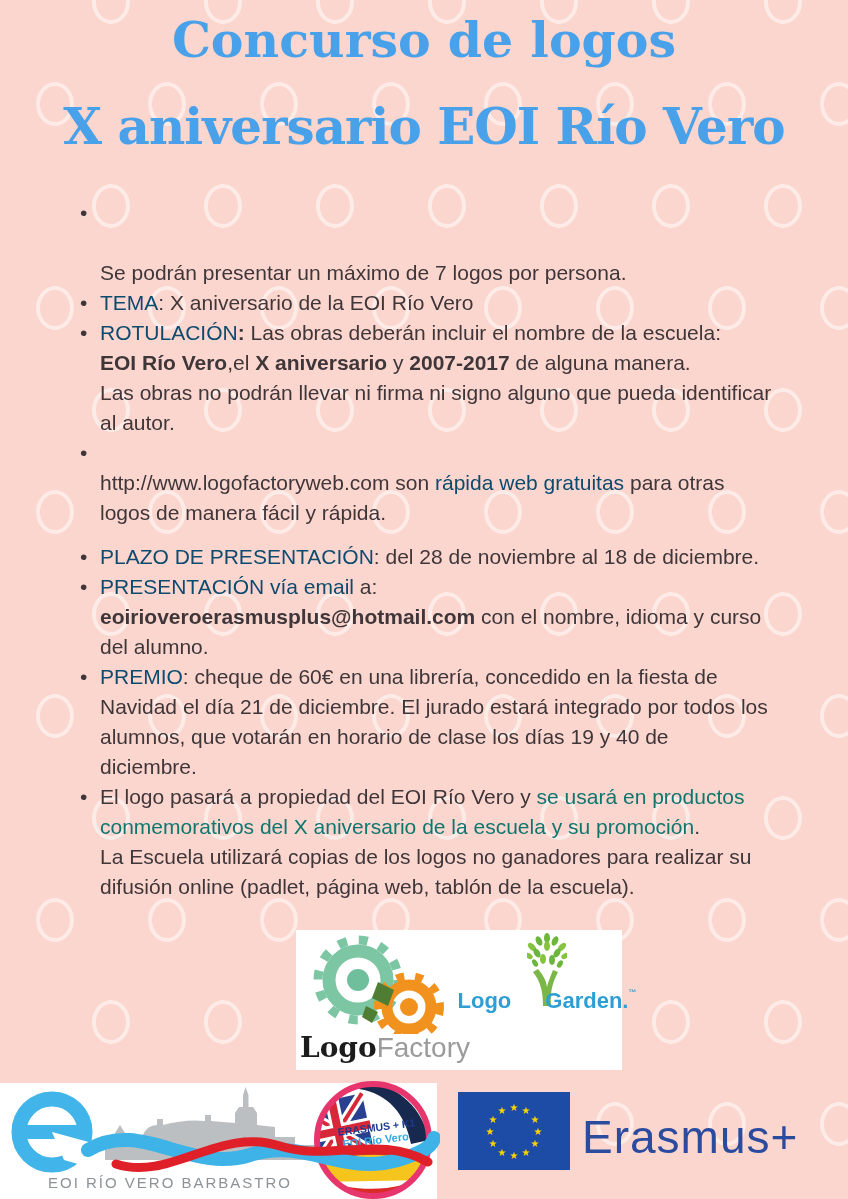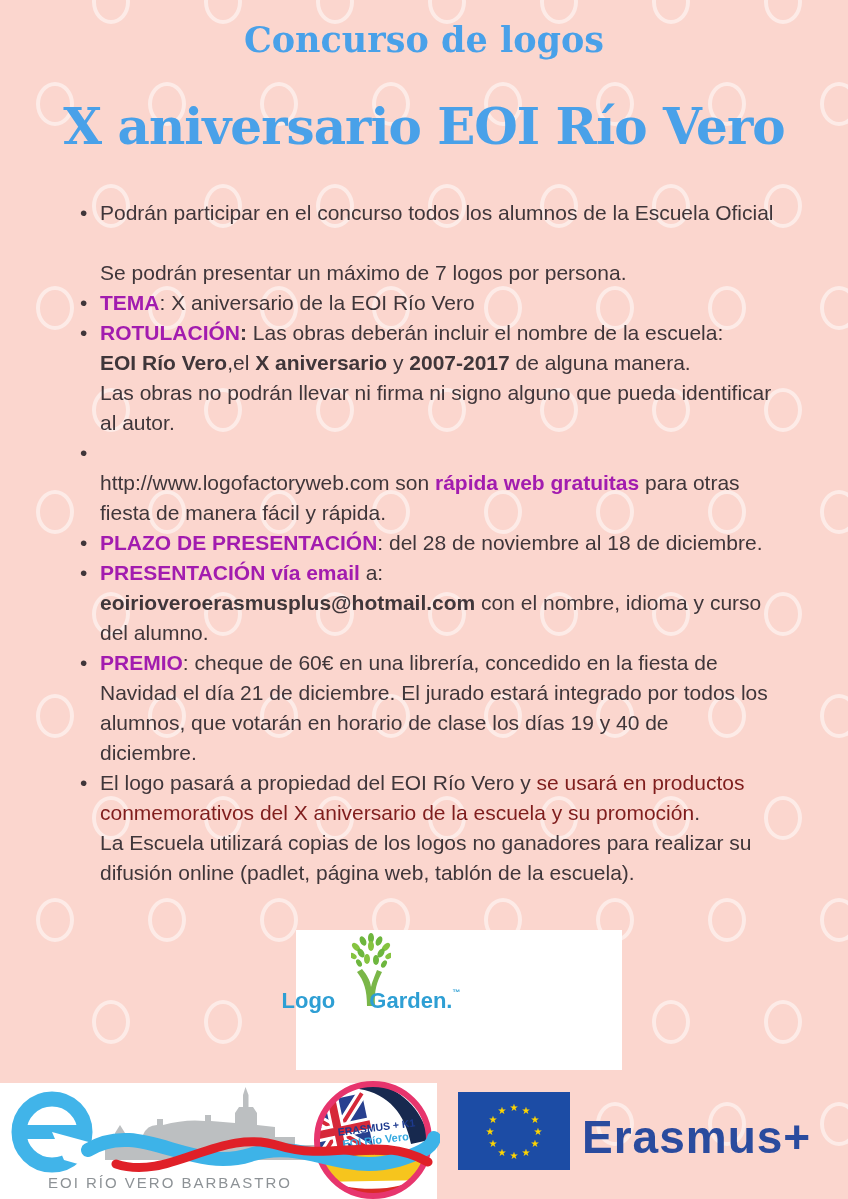--- a/index.html
+++ b/index.html
@@ -13,35 +13,35 @@
   .ring{
     position:absolute;width:30px;height:36px;border-radius:50%;
     border:4px solid rgba(255,255,255,0.5);
   }
   
   .poster-title{
     position:absolute;top:4px;left:0;width:848px;z-index:2;
     text-align:center;color:#49a1e9;
     font-family:"DejaVu Serif",serif;font-weight:bold;
   }
-  .title1{font-size:35px;line-height:72px;letter-spacing:0px;}
+  .title1{font-size:49px;line-height:72px;letter-spacing:0px;}
   .title2{font-size:50px;line-height:66px;margin-top:18px;letter-spacing:-1px;}
   
   ul.rules{
     position:absolute;top:198px;left:78px;width:714px;z-index:2;
     margin:0;padding:0;list-style:none;
     font-size:21px;line-height:30px;color:#3f363a;
   }
   ul.rules li{position:relative;padding-left:22px;}
   ul.rules li::before{content:"•";position:absolute;left:2px;top:0;}
-  ul.rules li.gap-top{}
+  ul.rules li.gap-top{margin-top:14px;}
   .run-n{}
   .run-b{font-weight:bold;}
-  .run-ab{font-weight:bold;color:#a21caf;}
-  .run-a{color:#7f1d1d;}
+  .run-ab{font-weight:normal;color:#0c4a6e;}
+  .run-a{color:#0f766e;}
   
   .logo-panel{
     position:absolute;left:296px;top:930px;width:326px;height:140px;
     background:#ffffff;z-index:3;display:flex;align-items:stretch;
   }
   .lf{width:176px;position:relative;}
   .lf-gears{position:absolute;left:0;top:0;}
   .lf-text{position:absolute;left:4px;bottom:6px;white-space:nowrap;}
   .lf-logo{font-family:"DejaVu Serif",serif;font-weight:bold;font-size:28px;color:#1c1c1c;}
   .lf-factory{font-family:"Liberation Sans",sans-serif;font-size:28px;color:#9b9b9b;}
@@ -59,21 +59,21 @@
   .castle{position:absolute;left:105px;top:1085px;z-index:4;}
   .waves{position:absolute;left:80px;top:1122px;z-index:5;}
   .eoi-caption{
     position:absolute;left:30px;top:1174px;width:280px;z-index:6;
     text-align:center;font-size:15px;letter-spacing:2px;color:#8d9296;
   }
   .ka-logo{position:absolute;left:313px;top:1080px;z-index:4;}
   .eu-flag{position:absolute;left:458px;top:1092px;z-index:4;}
   .erasmus-word{
     position:absolute;left:582px;top:1110px;z-index:4;
-    font-size:46px;font-weight:bold;color:#2a4b9e;letter-spacing:1px;
+    font-size:46px;font-weight:normal;color:#2a4b9e;letter-spacing:1px;
   }
 </style>
 </head>
 <body>
 
 <div id="pattern">
     <div class="ring" style="left: 92px; top: -20px;"></div>
     <div class="ring" style="left: 204px; top: -20px;"></div>
     <div class="ring" style="left: 316px; top: -20px;"></div>
     <div class="ring" style="left: 428px; top: -20px;"></div>
@@ -164,31 +164,49 @@
     <div class="ring" style="left: 708px; top: 1102px;"></div>
     <div class="ring" style="left: 820px; top: 1102px;"></div>
   </div>
 
 <div class="poster-title">
   <div class="title1">Concurso de logos</div>
   <div class="title2">X aniversario EOI Río Vero</div>
 </div>
 
 <ul class="rules">
-    <li><span class="run-n">Podrán participar en el concurso todos los alumnos de la Escuela Oficial</span><br><br><span class="run-n">Se podrán presentar un máximo de 7 logos por persona.</span></li>
+    <li><br><br><span class="run-n">Se podrán presentar un máximo de 7 logos por persona.</span></li>
     <li><span class="run-ab">TEMA</span><span class="run-n">: X aniversario de la EOI Río Vero</span></li>
     <li><span class="run-ab">ROTULACIÓN</span><span class="run-b">:</span><span class="run-n"> Las obras deberán incluir el nombre de la escuela:</span><br><span class="run-b">EOI Río Vero</span><span class="run-n">,el </span><span class="run-b">X aniversario</span><span class="run-n"> y </span><span class="run-b">2007-2017</span><span class="run-n"> de alguna manera.</span><br><span class="run-n">Las obras no podrán llevar ni firma ni signo alguno que pueda identificar</span><br><span class="run-n">al autor.</span></li>
-    <li><br><span class="run-n">http://www.logofactoryweb.com son </span><span class="run-ab">rápida web gratuitas</span><span class="run-n"> para otras</span><br><span class="run-n">fiesta de manera fácil y rápida.</span></li>
+    <li><br><span class="run-n">http://www.logofactoryweb.com son </span><span class="run-ab">rápida web gratuitas</span><span class="run-n"> para otras</span><br><span class="run-n">logos de manera fácil y rápida.</span></li>
     <li class="gap-top"><span class="run-ab">PLAZO DE PRESENTACIÓN</span><span class="run-n">: del 28 de noviembre al 18 de diciembre.</span></li>
     <li><span class="run-ab">PRESENTACIÓN vía email</span><span class="run-n"> a:</span><br><span class="run-b">eoirioveroerasmusplus@hotmail.com</span><span class="run-n"> con el nombre, idioma y curso</span><br><span class="run-n">del alumno.</span></li>
     <li><span class="run-ab">PREMIO</span><span class="run-n">: cheque de 60€ en una librería, concedido en la fiesta de</span><br><span class="run-n">Navidad el día 21 de diciembre. El jurado estará integrado por todos los</span><br><span class="run-n">alumnos, que votarán en horario de clase los días 19 y 40 de</span><br><span class="run-n">diciembre.</span></li>
     <li><span class="run-n">El logo pasará a propiedad del EOI Río Vero y </span><span class="run-a">se usará en productos</span><br><span class="run-a">conmemorativos del X aniversario de la escuela y su promoción</span><span class="run-n">.</span><br><span class="run-n">La Escuela utilizará copias de los logos no ganadores para realizar su</span><br><span class="run-n">difusión online (padlet, página web, tablón de la escuela).</span></li>
   </ul>
 
 <div class="logo-panel">
+  <div class="lf">
+    <svg class="lf-gears" width="176" height="104" viewBox="0 0 176 104">
+
+      <circle cx="62" cy="50" r="40" fill="none" stroke="#7cc6a3" stroke-width="9" stroke-dasharray="9 12"></circle>
+      <circle cx="62" cy="50" r="29" fill="none" stroke="#7cc6a3" stroke-width="13"></circle>
+      <circle cx="62" cy="50" r="11" fill="#6fbf9d"></circle>
+
+      <circle cx="113" cy="77" r="31" fill="none" stroke="#f1921e" stroke-width="8" stroke-dasharray="8 11"></circle>
+      <circle cx="113" cy="77" r="22" fill="none" stroke="#f1921e" stroke-width="11"></circle>
+      <circle cx="113" cy="77" r="9" fill="#f1921e"></circle>
+
+      <path d="M82,52 L98,60 L92,76 L76,68 Z" fill="#4e7d33"></path>
+      <path d="M70,76 L82,82 L76,93 L66,87 Z" fill="#4e7d33"></path>
+    </svg>
+    <div class="lf-text">
+      <span class="lf-logo">Logo</span><span class="lf-factory">Factory</span>
+    </div>
+  </div>
   <div class="lg">
     <svg class="lg-tree" width="40" height="78" viewBox="0 0 40 78">
       <g fill="#6db63e">
         <ellipse cx="20" cy="6" rx="3" ry="5"></ellipse>
         <ellipse cx="12" cy="9" rx="3" ry="5" transform="rotate(-25 12 9)"></ellipse>
         <ellipse cx="28" cy="9" rx="3" ry="5" transform="rotate(25 28 9)"></ellipse>
         <ellipse cx="5" cy="15" rx="3" ry="5" transform="rotate(-45 5 15)" fill="#86c440"></ellipse>
         <ellipse cx="20" cy="14" rx="3" ry="5" fill="#86c440"></ellipse>
         <ellipse cx="35" cy="15" rx="3" ry="5" transform="rotate(45 35 15)" fill="#86c440"></ellipse>
         <ellipse cx="10" cy="21" rx="3" ry="5" transform="rotate(-30 10 21)"></ellipse>

